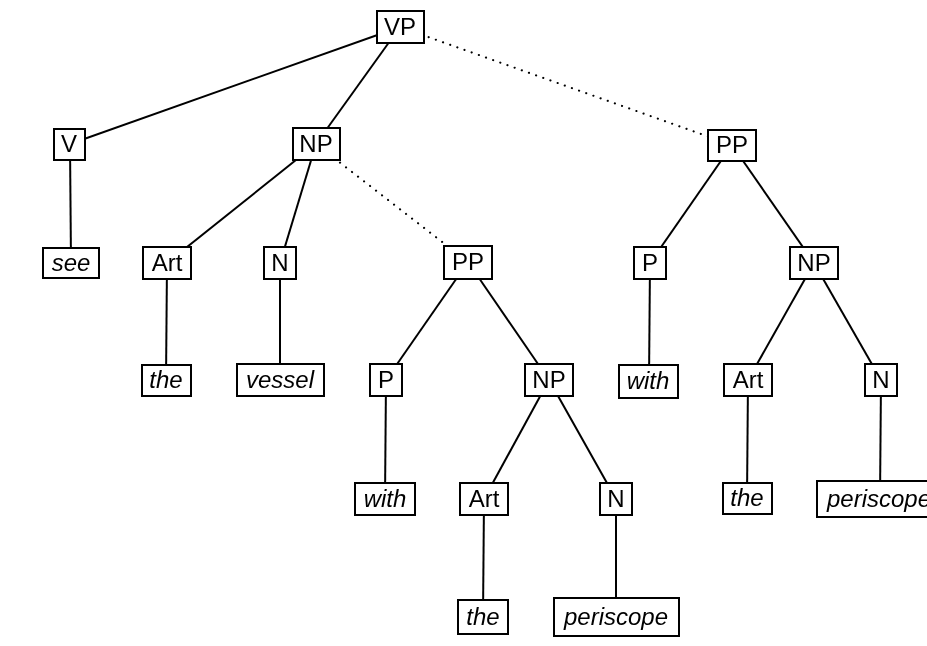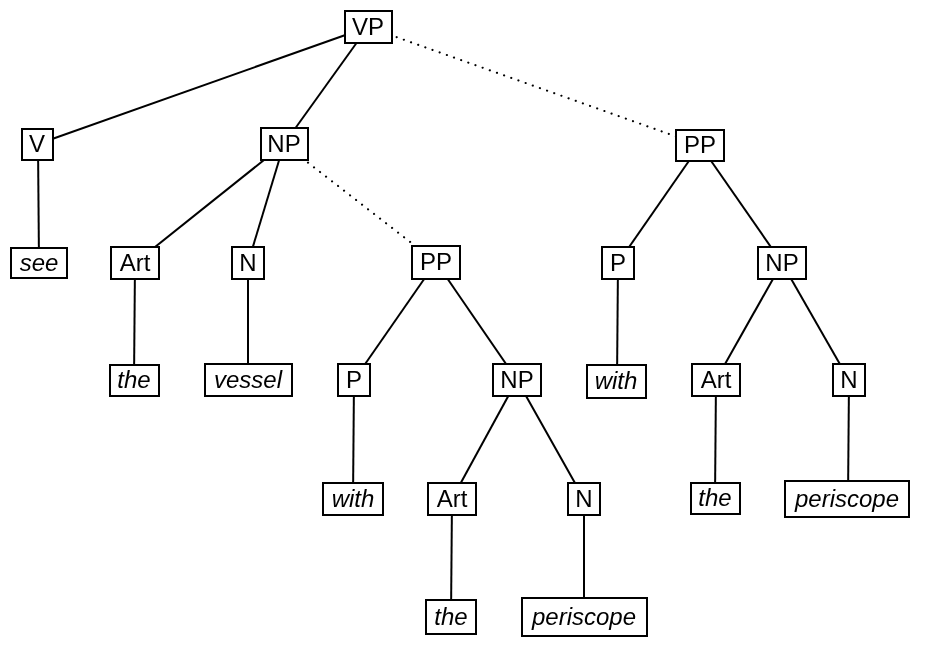--- a/index.html
+++ b/index.html
@@ -6,20 +6,21 @@
     margin: 0;
     padding: 0;
     background: #ffffff;
   }
   .stage {
     position: relative;
     width: 824px;
     height: 646px;
     background: #ffffff;
     font-family: "Liberation Sans", "DejaVu Sans", sans-serif;
+    padding-left: 32px;
   }
   svg { display: block; }
   .edge {
     stroke: #000000;
     stroke-width: 2;
     fill: none;
   }
   .edge.dotted {
     stroke-dasharray: 0.1 7.5;
     stroke-linecap: round;

